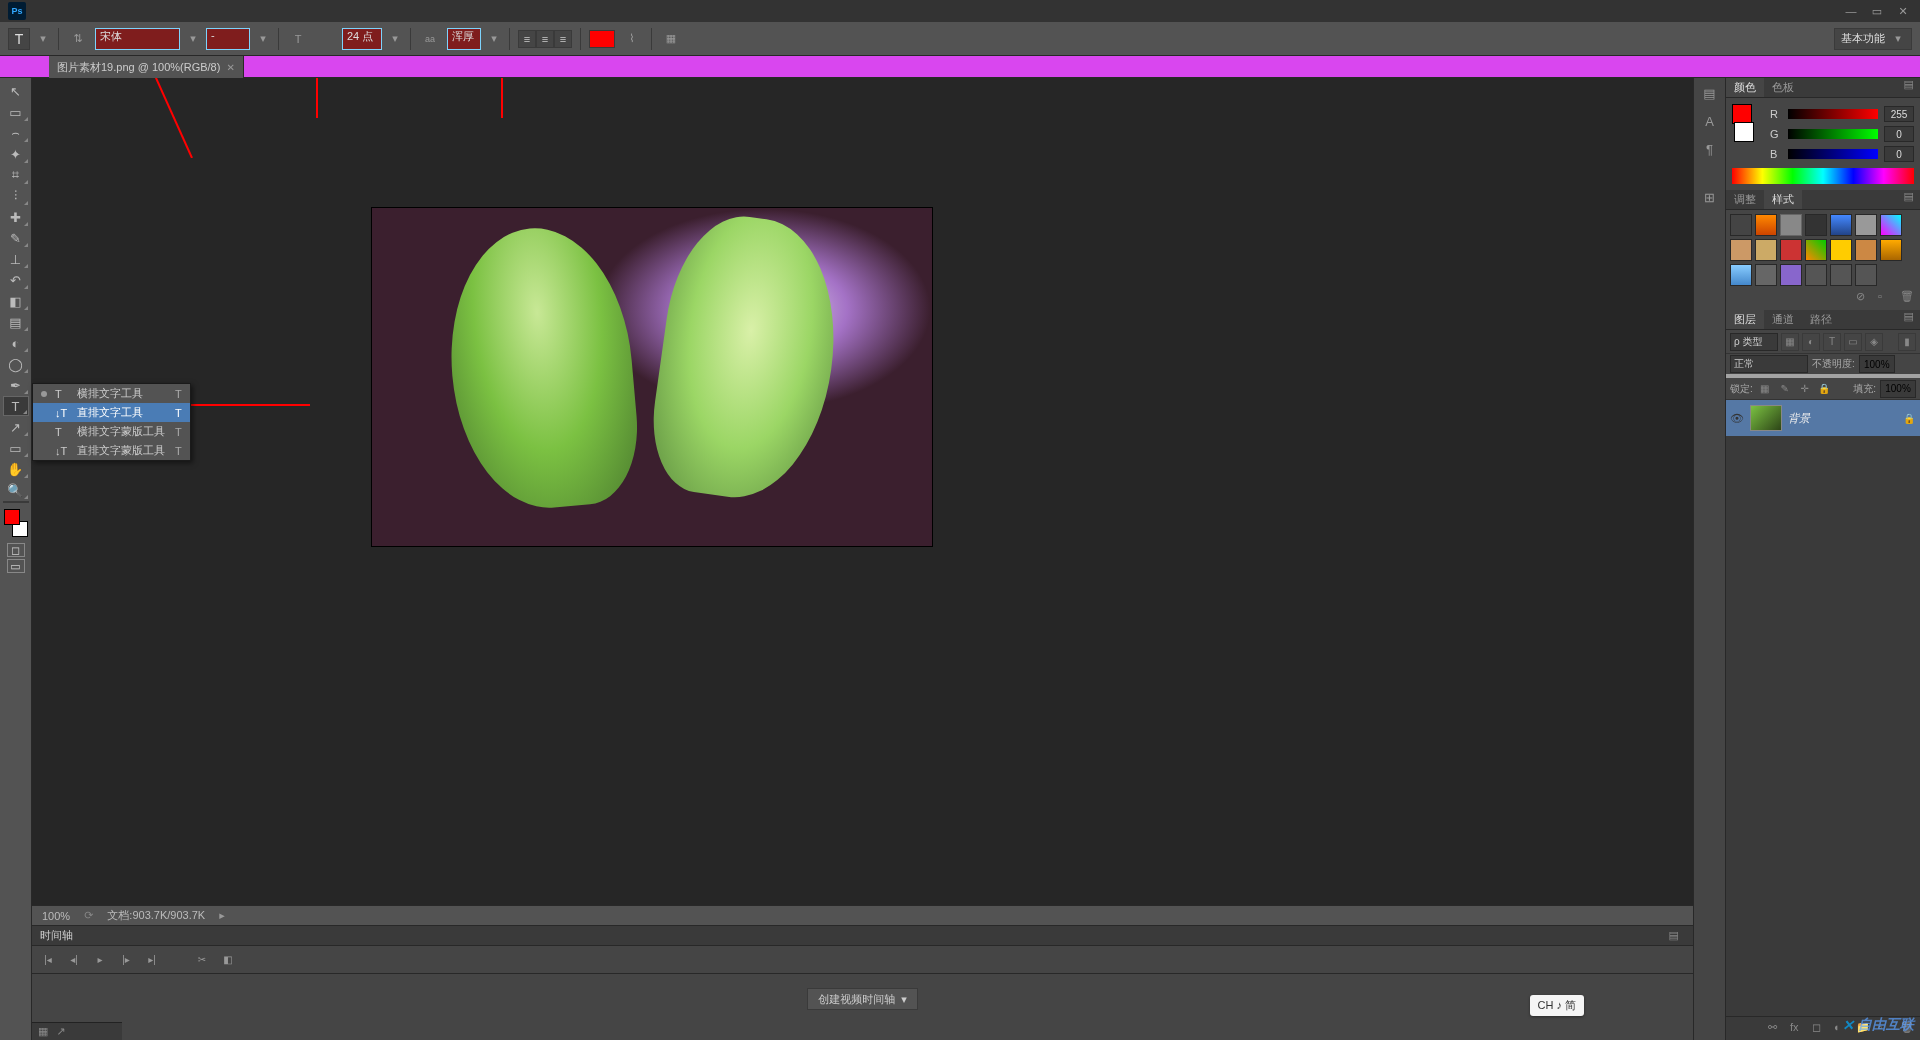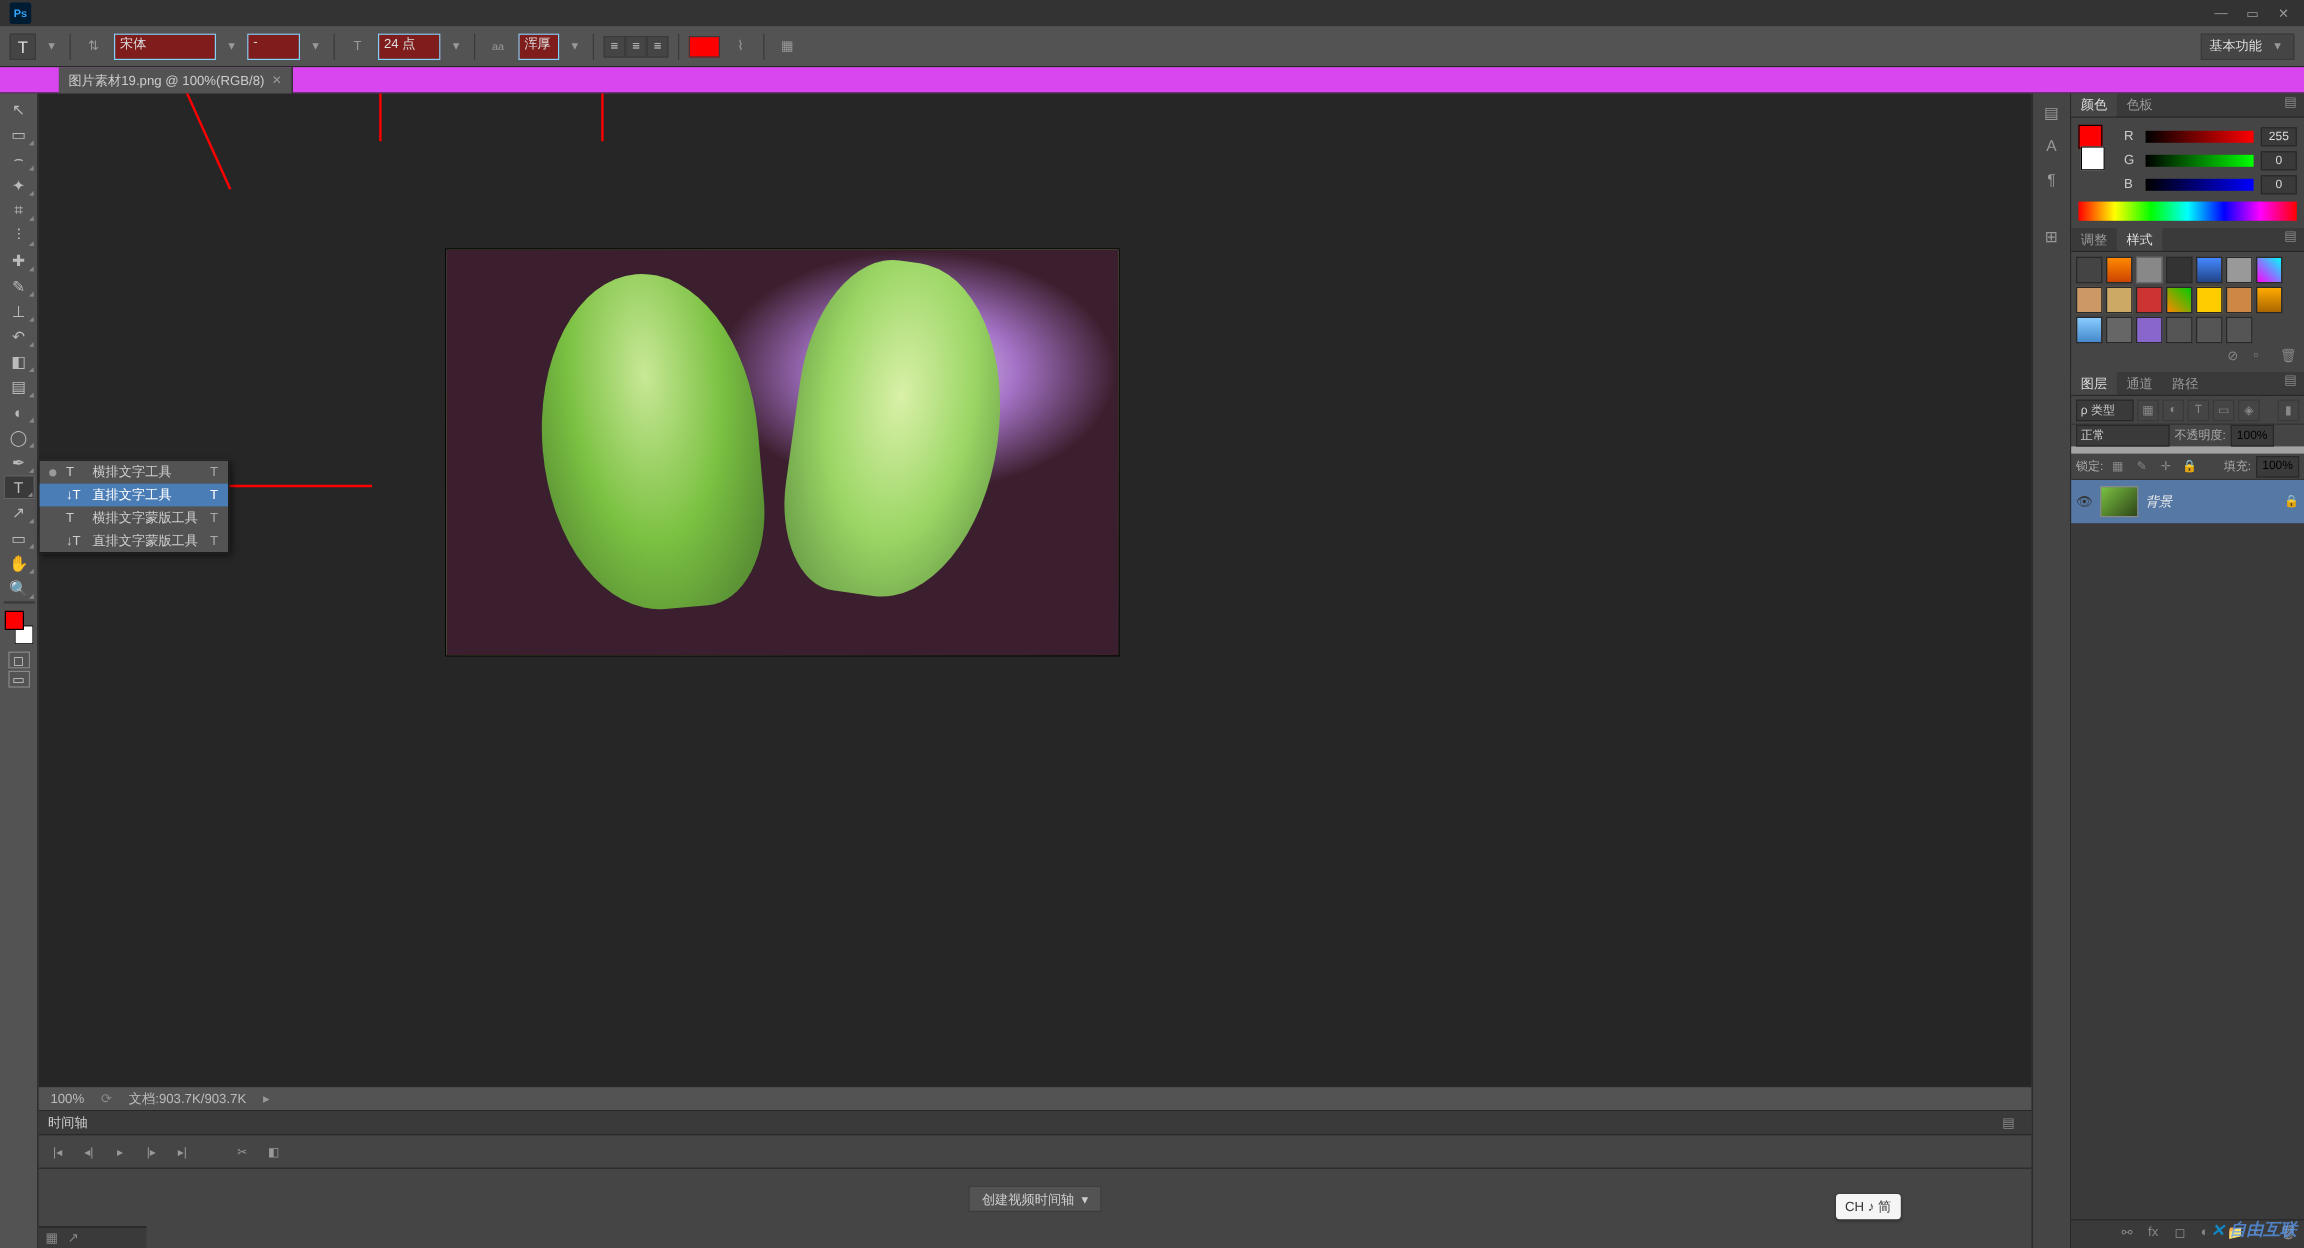--- a/index.html
+++ b/index.html
@@ -15,21 +15,21 @@
 
 
 .options-bar { height: 34px; background: #535353; border-bottom: 1px solid #282828; display: flex; align-items: center; padding: 0 8px; gap: 6px; }
 .tool-indicator { width: 22px; height: 22px; border: 1px solid #3a3a3a; background: #454545; display: flex; align-items: center; justify-content: center; font-size: 14px; color: #ddd; }
 .opt-sep { width: 1px; height: 22px; background: #3a3a3a; margin: 0 2px; }
 .opt-btn { width: 22px; height: 22px; display: flex; align-items: center; justify-content: center; color: #999; cursor: pointer; border: 1px solid transparent; }
 .dropdown { height: 22px; background: #7f1d1d; border: 1px solid #7dd3fc; display: flex; align-items: flex-start; padding: 0 4px; color: #ddd; }
 .dropdown-arrow { width: 14px; text-align: center; color: #999; cursor: pointer; }
 .font-dd { width: 85px; }
 .style-dd { width: 44px; }
-.size-dd { width: 52px; }
+.size-dd { width: 40px; margin-left: 27px; }
 .aa-dd { width: 34px; }
 .align-group { display: flex; gap: 0; }
 .align-btn { width: 18px; height: 18px; border: 1px solid #3a3a3a; background: #454545; display: flex; align-items: center; justify-content: center; cursor: pointer; }
 .color-swatch { width: 26px; height: 18px; background: #ff0000; border: 1px solid #3a3a3a; cursor: pointer; }
 .workspace-dd { margin-left: auto; height: 22px; background: #454545; border: 1px solid #3a3a3a; padding: 0 6px; display: flex; align-items: center; }
 
 
 .doc-tabs { height: 22px; background: #d946ef; border-bottom: 1px solid #282828; display: flex; padding-left: 49px; }
 .doc-tab { height: 22px; background: #535353; padding: 0 8px; display: flex; align-items: center; gap: 6px; border-right: 1px solid #282828; }
 .doc-close { color: #999; cursor: pointer; font-size: 10px; }
@@ -109,21 +109,21 @@
 
 .styles-body { padding: 4px; }
 .style-grid { display: grid; grid-template-columns: repeat(7, 22px); gap: 3px; }
 .style-sw { width: 22px; height: 22px; border: 1px solid #282828; cursor: pointer; }
 
 
 .layers-body { flex: 1; display: flex; flex-direction: column; }
 .layer-filter { height: 24px; display: flex; align-items: center; padding: 0 4px; gap: 3px; border-bottom: 1px solid #333; }
 .filter-dd { width: 48px; height: 18px; background: #3a3a3a; border: 1px solid #282828; font-size: 10px; padding: 0 3px; display: flex; align-items: center; }
 .filter-ic { width: 18px; height: 18px; border: 1px solid #3a3a3a; display: flex; align-items: center; justify-content: center; font-size: 10px; color: #888; }
-.layer-blend { height: 24px; display: flex; align-items: center; padding: 0 4px; gap: 4px; border-bottom: 6px solid #a3a3a3; }
+.layer-blend { height: 24px; display: flex; align-items: center; padding: 0 4px; gap: 4px; border-bottom: 4px solid #a3a3a3; }
 .blend-dd { width: 78px; height: 18px; background: #3a3a3a; border: 1px solid #282828; font-size: 10px; padding: 0 3px; display: flex; align-items: center; }
 .opacity-lbl { font-size: 10px; color: #aaa; }
 .opacity-val { width: 36px; height: 18px; background: #3a3a3a; border: 1px solid #282828; font-size: 10px; text-align: center; }
 .layer-lock { height: 22px; display: flex; align-items: center; padding: 0 4px; gap: 4px; border-bottom: 1px solid #333; font-size: 10px; color: #aaa; }
 .lock-ic { width: 16px; height: 16px; color: #888; display: flex; align-items: center; justify-content: center; font-size: 10px; }
 .layer-list { flex: 1; background: #3a3a3a; }
 .layer-row { height: 36px; background: #5578a5; display: flex; align-items: center; padding: 0 4px; gap: 6px; }
 .layer-vis { width: 14px; color: #333; font-size: 11px; }
 .layer-thumb { width: 32px; height: 26px; background: linear-gradient(135deg, #7bc142, #2d4517); border: 1px solid #888; }
 .layer-name { flex: 1; font-style: italic; color: #eee; }

